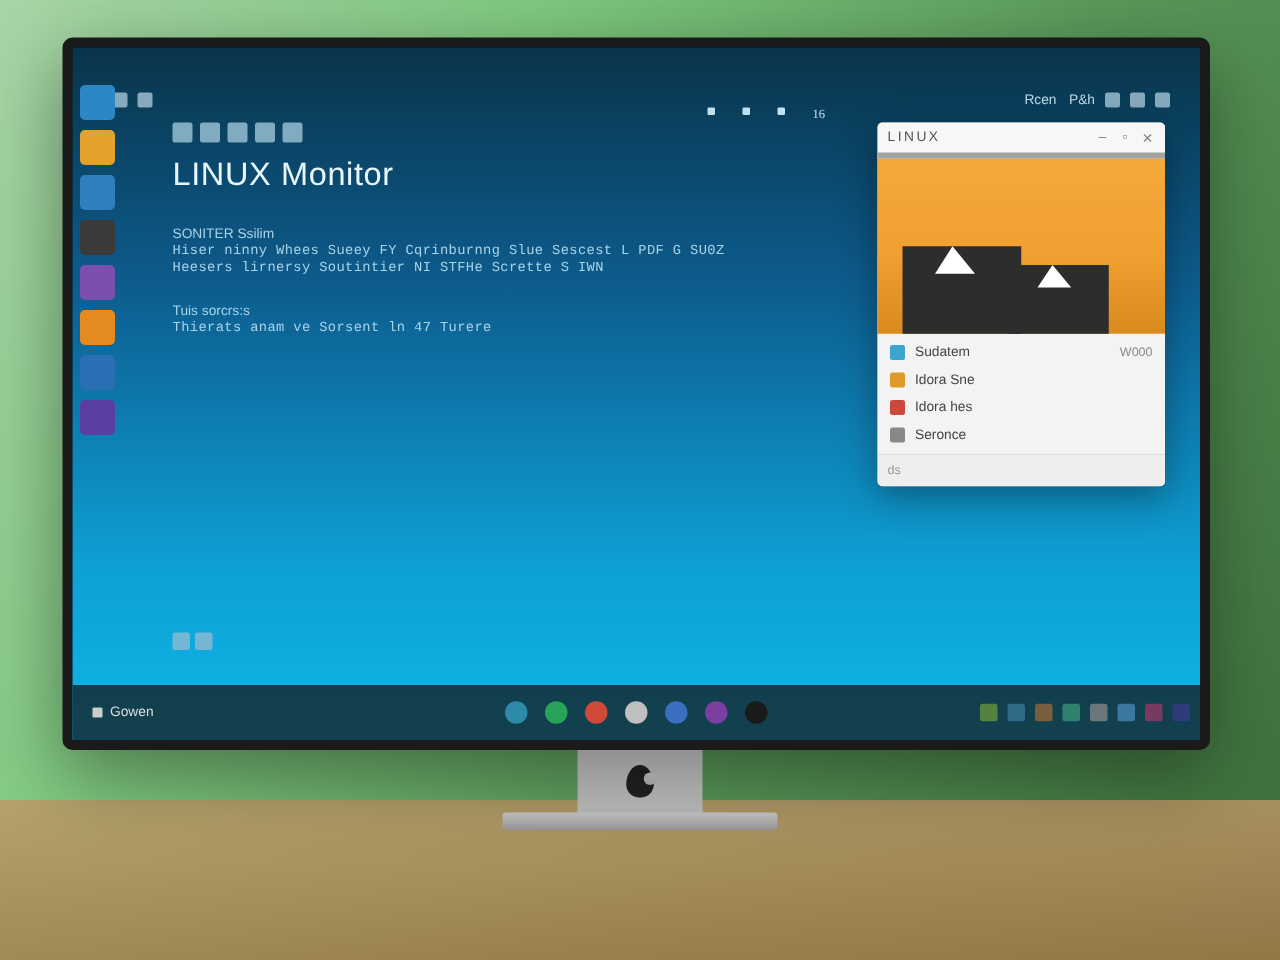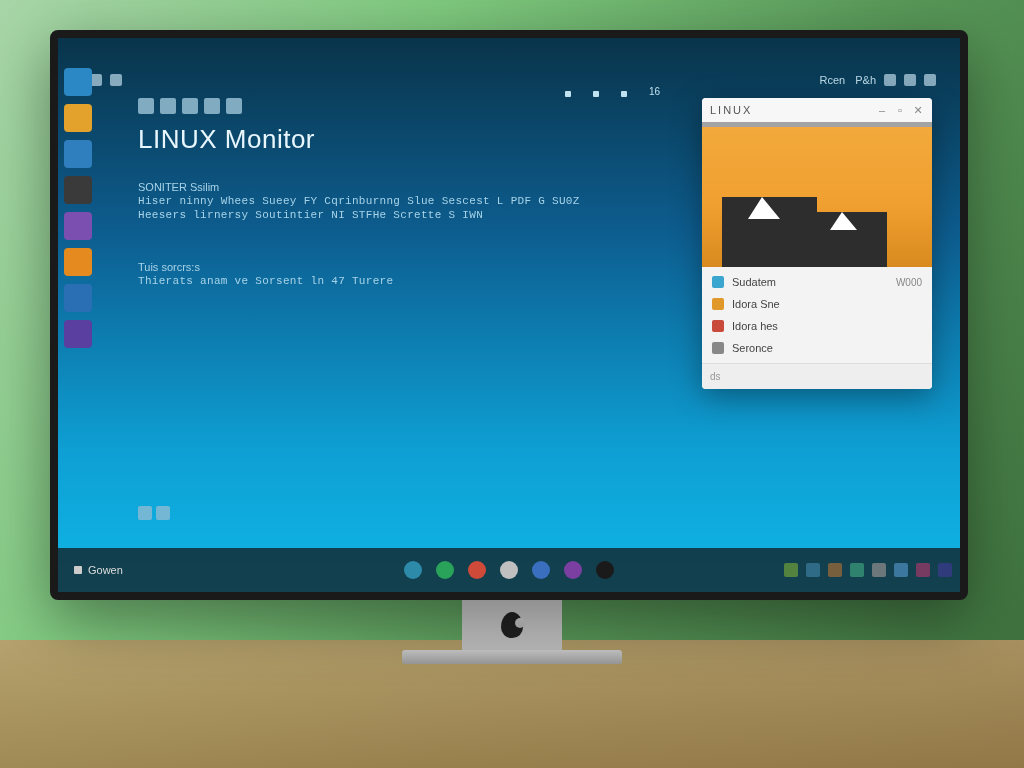--- a/index.html
+++ b/index.html
@@ -188,21 +188,22 @@
 
   
   .mw-indicators {
     position: absolute;
     top: 48px;
     right: 300px;
     display: flex;
     gap: 22px;
     color: #bfe1f0;
     font-size: 10px;
-    align-items: flex-end;
+    align-items: flex-start;
+    font-family: Liberation Serif, serif;
   }
   .mw-ind-dot {
     width: 6px; height: 6px;
     background: #bfe1f0;
     border-radius: 1px;
   }
 
   
   .side-window {
     position: absolute;
@@ -416,21 +417,21 @@
         <span class="mw-tb-icon"></span>
         <span class="mw-tb-icon"></span>
       </div>
       <div class="mw-title">LINUX Monitor</div>
 
       <div class="mw-section-label">SONITER Ssilim</div>
       <div class="mw-section-text">Hiser ninny Whees Sueey FY Cqrinburnng Slue Sescest L PDF G  SU0Z</div>
 
       <div class="mw-section-text">Heesers lirnersy Soutintier NI STFHe Scrette  S IWN</div>
 
-      <div class="mw-section-label" style="margin-top:40px">Tuis sorcrs:s</div>
+      <div class="mw-section-label" style="margin-top:22px">Tuis sorcrs:s</div>
       <div class="mw-section-text">Thierats anam ve Sorsent ln 47 Turere</div>
 
       <div class="mw-mini-icons">
         <span class="mw-mini"></span>
         <span class="mw-mini"></span>
       </div>
     </div>
 
     <div class="side-window">
       <div class="sw-titlebar">

